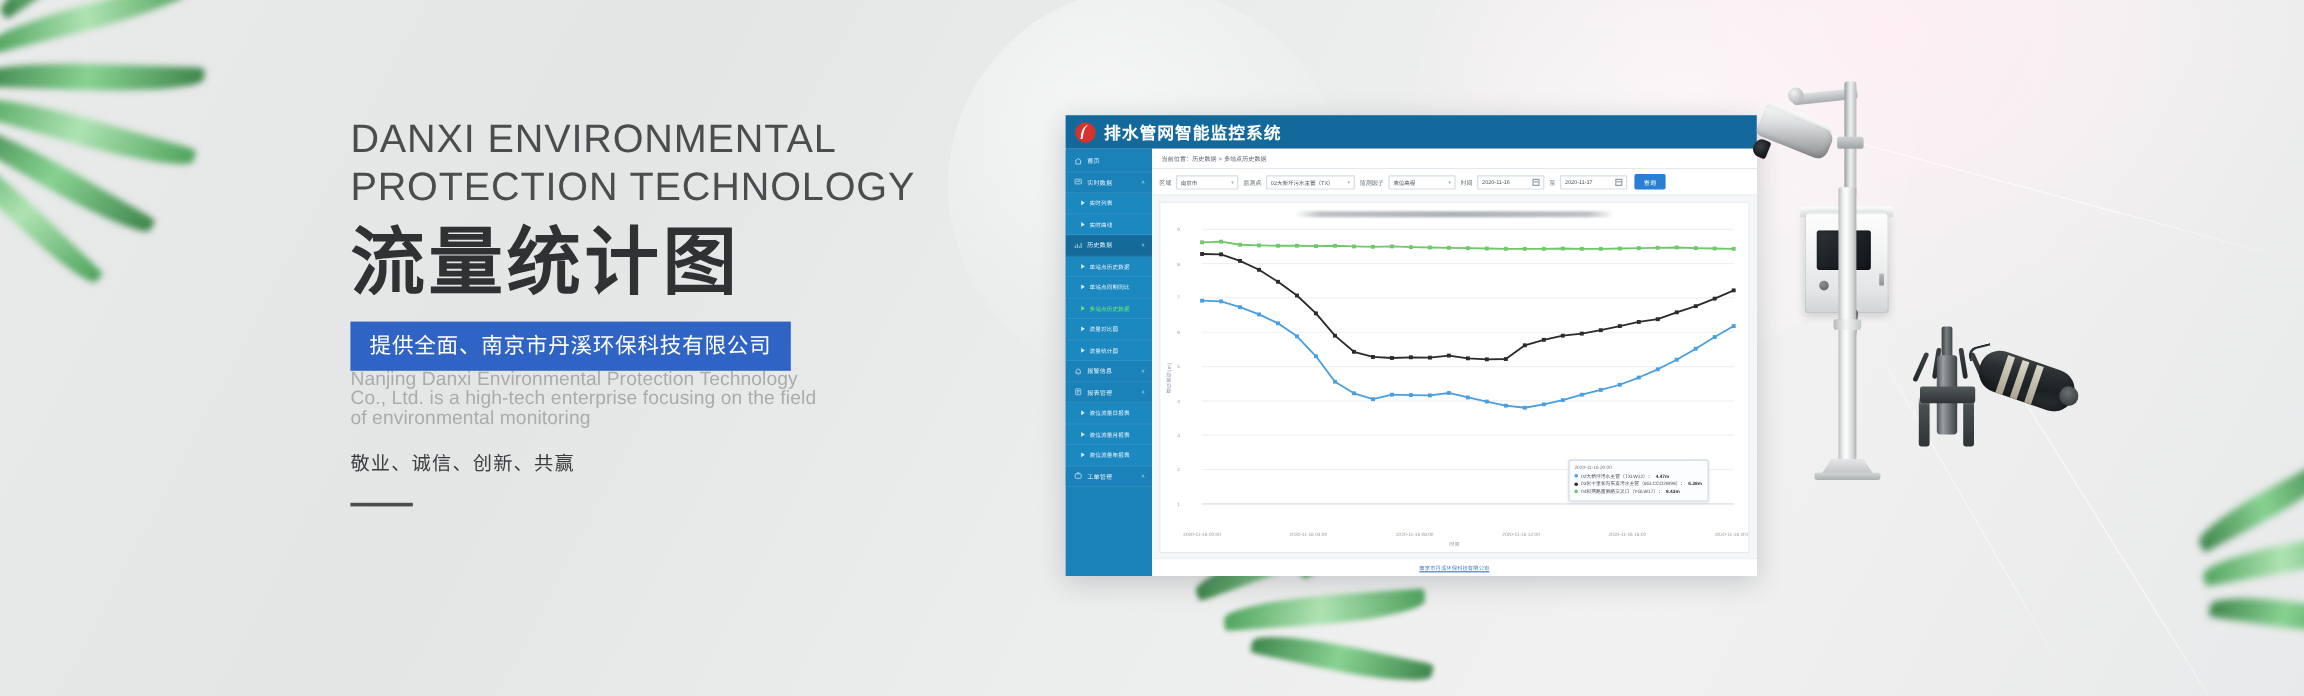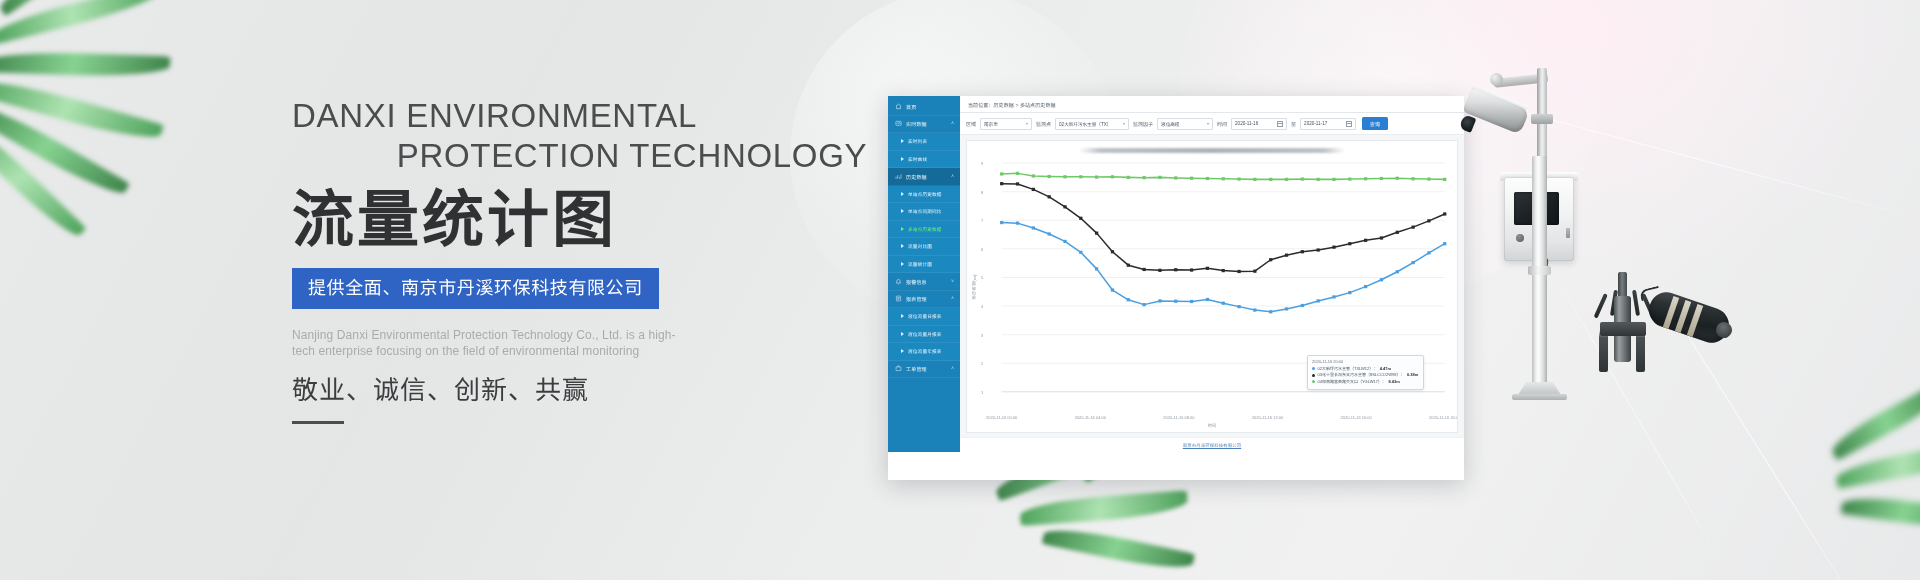--- a/index.html
+++ b/index.html
@@ -62,21 +62,21 @@
   .copy { position: absolute; left: 292px; top: 96px; width: 680px; }
 
   .eyebrow-en {
     font-size: 33px;
     line-height: 40px;
     letter-spacing: .7px;
     color: #4a4c4d;
     font-weight: 400;
     white-space: nowrap;
   }
-  .eyebrow-en .l2 { display: block; text-align: center; }
+  .eyebrow-en .l2 { display: block; }
 
   .headline-cn {
     margin-top: 9px;
     font-size: 62px;
     line-height: 70px;
     font-weight: 700;
     letter-spacing: 3px;
     color: #2f3133;
   }
 
@@ -86,31 +86,30 @@
     background: #2f63c4;
     color: #ffffff;
     font-size: 18px;
     line-height: 18px;
     letter-spacing: .6px;
     padding: 11px 16px 12px 16px;
     white-space: nowrap;
   }
 
   .blurb {
-    margin-top: 18px;
     width: 392px;
-    font-size: 12px;
+    font-size: 16px;
     line-height: 16px;
     color: #a9abad;
     letter-spacing: .1px;
   }
 
   .motto {
     margin-top: 16px;
-    font-size: 26px;
+    font-size: 16px;
     line-height: 30px;
     letter-spacing: 1px;
     color: #3b3d3f;
   }
 
   .rule {
     margin-top: 16px;
     width: 52px;
     height: 3px;
     background: #4b4d4f;
@@ -583,20 +582,24 @@
     </div>
     <div class="headline-cn">流量统计图</div>
     <div class="ribbon">提供全面、南京市丹溪环保科技有限公司</div>
     <div class="blurb">Nanjing Danxi Environmental Protection Technology Co., Ltd. is a high-tech enterprise focusing on the field of environmental monitoring</div>
     <div class="motto">敬业、诚信、创新、共赢</div>
     <div class="rule"></div>
   </div>
 
   <div id="app-window">
 
+    <div class="app-titlebar">
+      <div class="app-logo"></div>
+      <div class="app-title">排水管网智能监控系统</div>
+    </div>
 
     <div class="app-body">
 
       <div class="sidebar" id="sidebar">
           <div class="nav-item group">
             <span style="display: flex;">
               <svg class="nav-ico" viewBox="0 0 16 16" fill="none" stroke="#eaf5fc" stroke-width="1.4">
                 <path d="M2 7.2 8 2.4l6 4.8"></path>
                 <path d="M3.6 7.4V13h8.8V7.4"></path>
               </svg>

